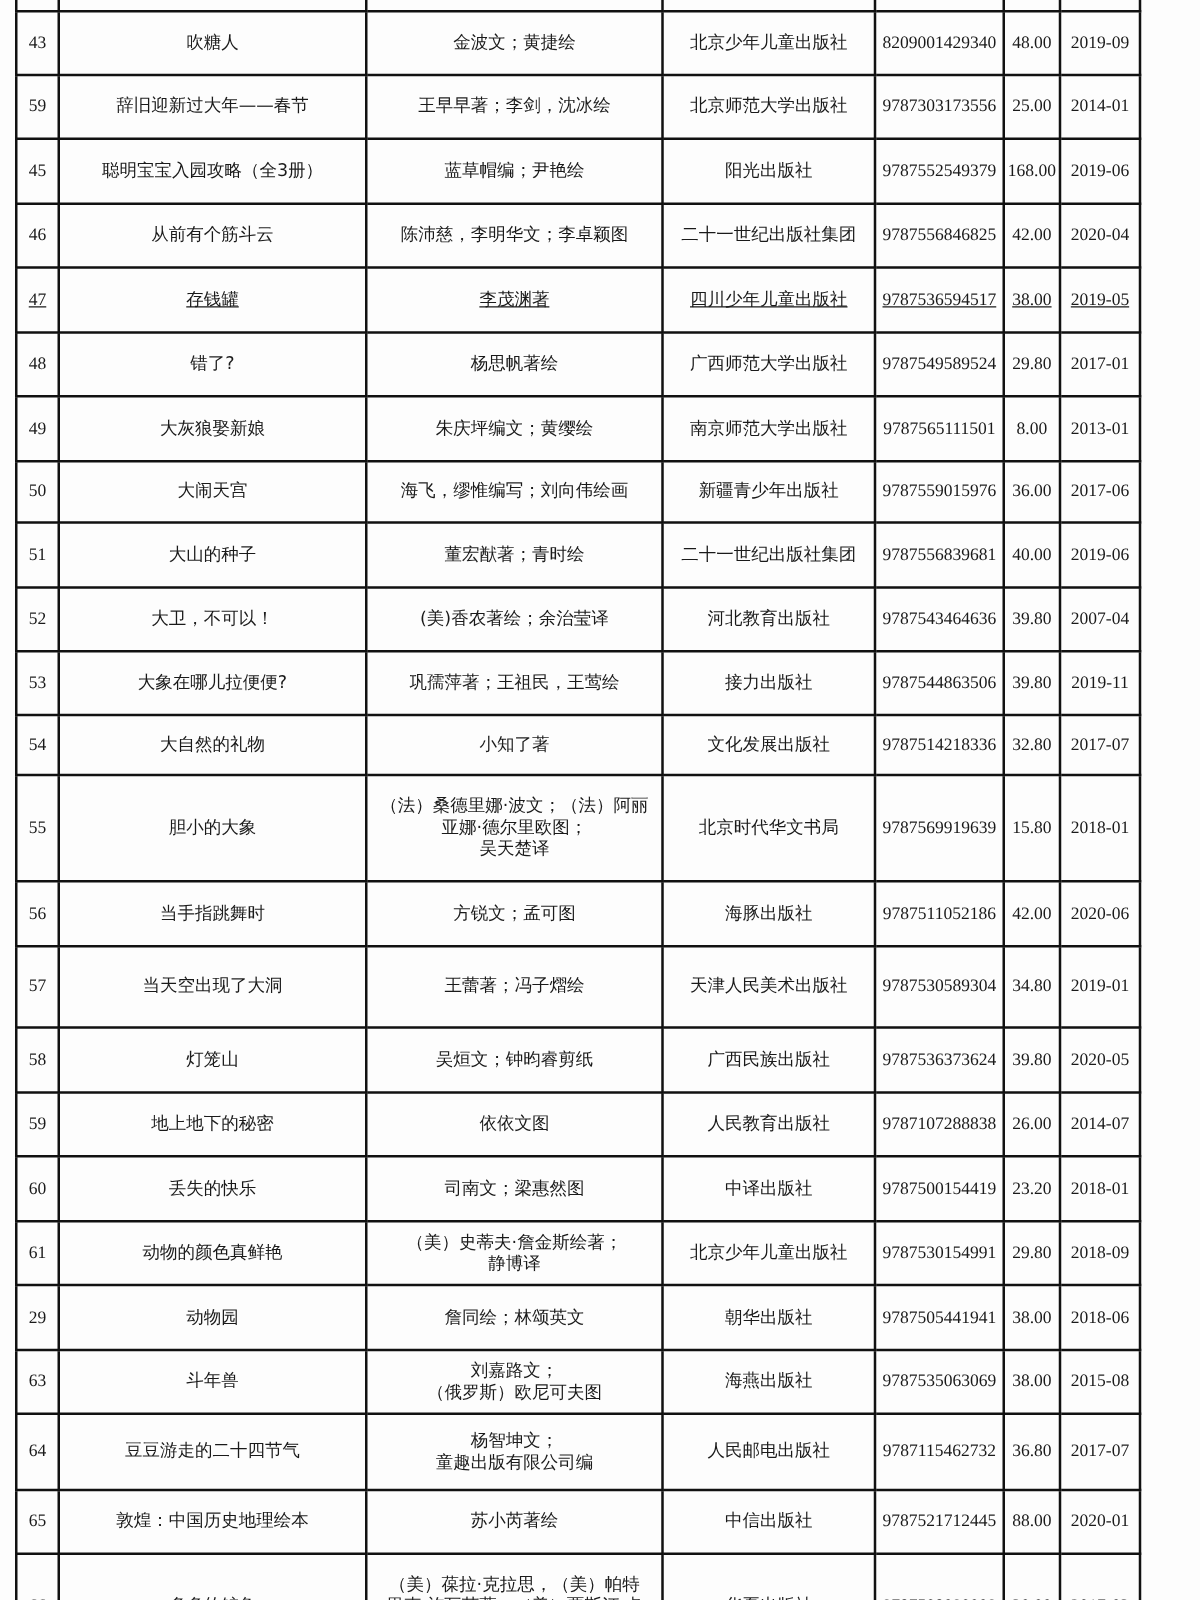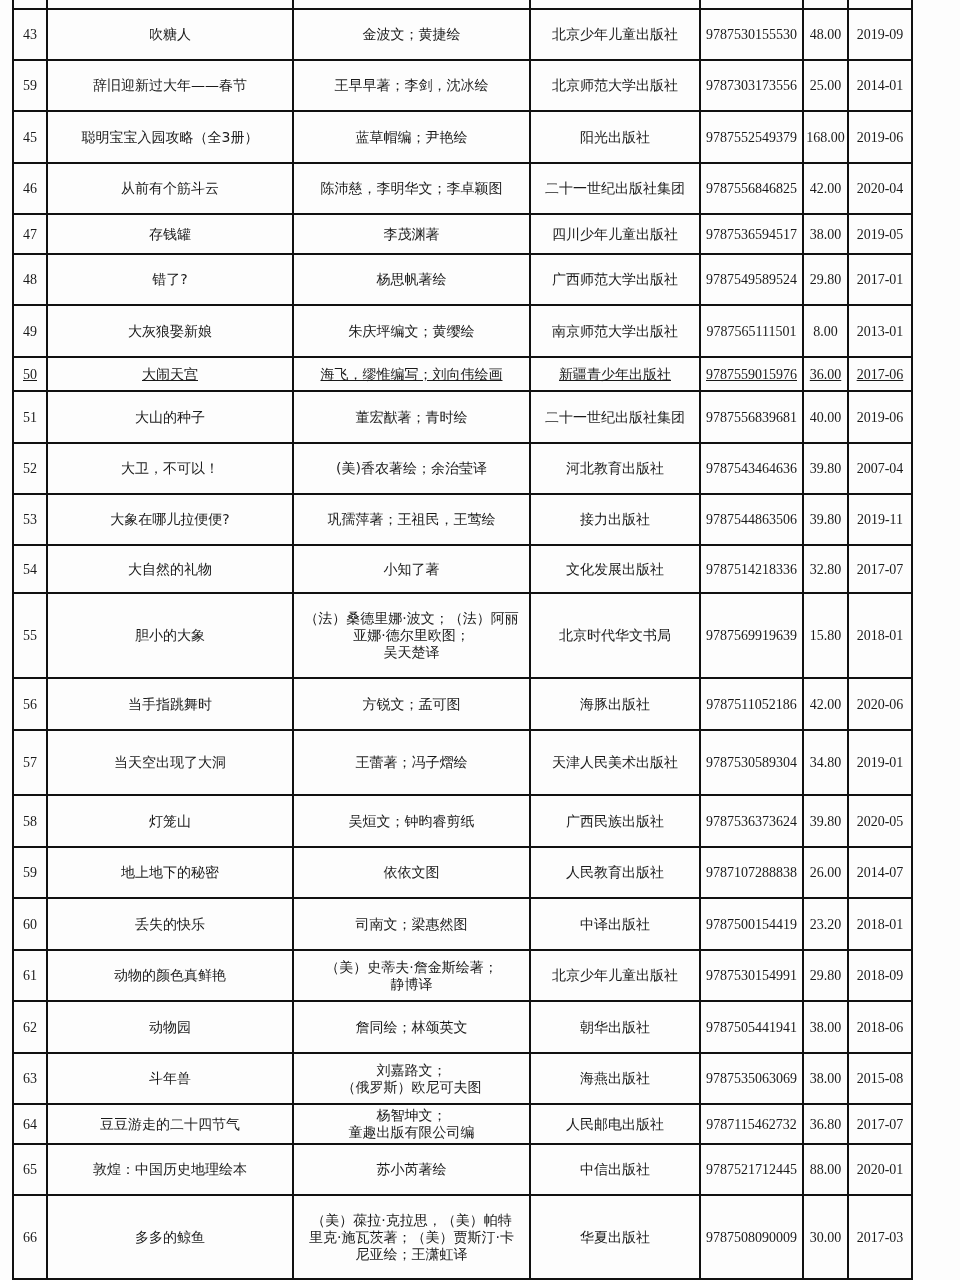--- a/index.html
+++ b/index.html
@@ -56,21 +56,21 @@
           <td></td>
           <td></td>
           <td></td>
           <td></td>
       </tr>
     <tr style="height: 51px;">
           <td class="num">43</td>
           <td class="title">吹糖人</td>
           <td class="author">金波文；黄捷绘</td>
           <td class="pub">北京少年儿童出版社</td>
-          <td class="isbn">9787530155530</td>
+          <td class="isbn">8209001429340</td>
           <td class="price">48.00</td>
           <td class="date">2019-09</td>
         </tr>
         <tr style="height: 51px;">
           <td class="num">59</td>
           <td class="title">辞旧迎新过大年——春节</td>
           <td class="author">王早早著；李剑，沈冰绘</td>
           <td class="pub">北京师范大学出版社</td>
           <td class="isbn">9787303173556</td>
           <td class="price">25.00</td>
@@ -87,21 +87,21 @@
         </tr>
         <tr style="height: 51px;">
           <td class="num">46</td>
           <td class="title">从前有个筋斗云</td>
           <td class="author">陈沛慈，李明华文；李卓颖图</td>
           <td class="pub">二十一世纪出版社集团</td>
           <td class="isbn">9787556846825</td>
           <td class="price">42.00</td>
           <td class="date">2020-04</td>
         </tr>
-        <tr style="height: 40px;">
+        <tr style="height: 52px; text-decoration: underline;">
           <td class="num">47</td>
           <td class="title">存钱罐</td>
           <td class="author">李茂渊著</td>
           <td class="pub">四川少年儿童出版社</td>
           <td class="isbn">9787536594517</td>
           <td class="price">38.00</td>
           <td class="date">2019-05</td>
         </tr>
         <tr style="height: 51px;">
           <td class="num">48</td>
@@ -114,21 +114,21 @@
         </tr>
         <tr style="height: 52px;">
           <td class="num">49</td>
           <td class="title">大灰狼娶新娘</td>
           <td class="author">朱庆坪编文；黄缨绘</td>
           <td class="pub">南京师范大学出版社</td>
           <td class="isbn">9787565111501</td>
           <td class="price">8.00</td>
           <td class="date">2013-01</td>
         </tr>
-        <tr style="height: 34px; text-decoration: underline;">
+        <tr style="height: 49px;">
           <td class="num">50</td>
           <td class="title">大闹天宫</td>
           <td class="author">海飞，缪惟编写；刘向伟绘画</td>
           <td class="pub">新疆青少年出版社</td>
           <td class="isbn">9787559015976</td>
           <td class="price">36.00</td>
           <td class="date">2017-06</td>
         </tr>
         <tr style="height: 52px;">
           <td class="num">51</td>
@@ -226,39 +226,39 @@
           <td class="num">61</td>
           <td class="title">动物的颜色真鲜艳</td>
           <td class="author">（美）史蒂夫·詹金斯绘著；
 静博译</td>
           <td class="pub">北京少年儿童出版社</td>
           <td class="isbn">9787530154991</td>
           <td class="price">29.80</td>
           <td class="date">2018-09</td>
         </tr>
         <tr style="height: 52px;">
-          <td class="num">62</td>
+          <td class="num">29</td>
           <td class="title">动物园</td>
           <td class="author">詹同绘；林颂英文</td>
           <td class="pub">朝华出版社</td>
           <td class="isbn">9787505441941</td>
           <td class="price">38.00</td>
           <td class="date">2018-06</td>
         </tr>
         <tr style="height: 51px;">
           <td class="num">63</td>
           <td class="title">斗年兽</td>
           <td class="author">刘嘉路文；
 （俄罗斯）欧尼可夫图</td>
           <td class="pub">海燕出版社</td>
           <td class="isbn">9787535063069</td>
           <td class="price">38.00</td>
           <td class="date">2015-08</td>
         </tr>
-        <tr style="height: 40px;">
+        <tr style="height: 61px;">
           <td class="num">64</td>
           <td class="title">豆豆游走的二十四节气</td>
           <td class="author">杨智坤文；
 童趣出版有限公司编</td>
           <td class="pub">人民邮电出版社</td>
           <td class="isbn">9787115462732</td>
           <td class="price">36.80</td>
           <td class="date">2017-07</td>
         </tr>
         <tr style="height: 51px;">

